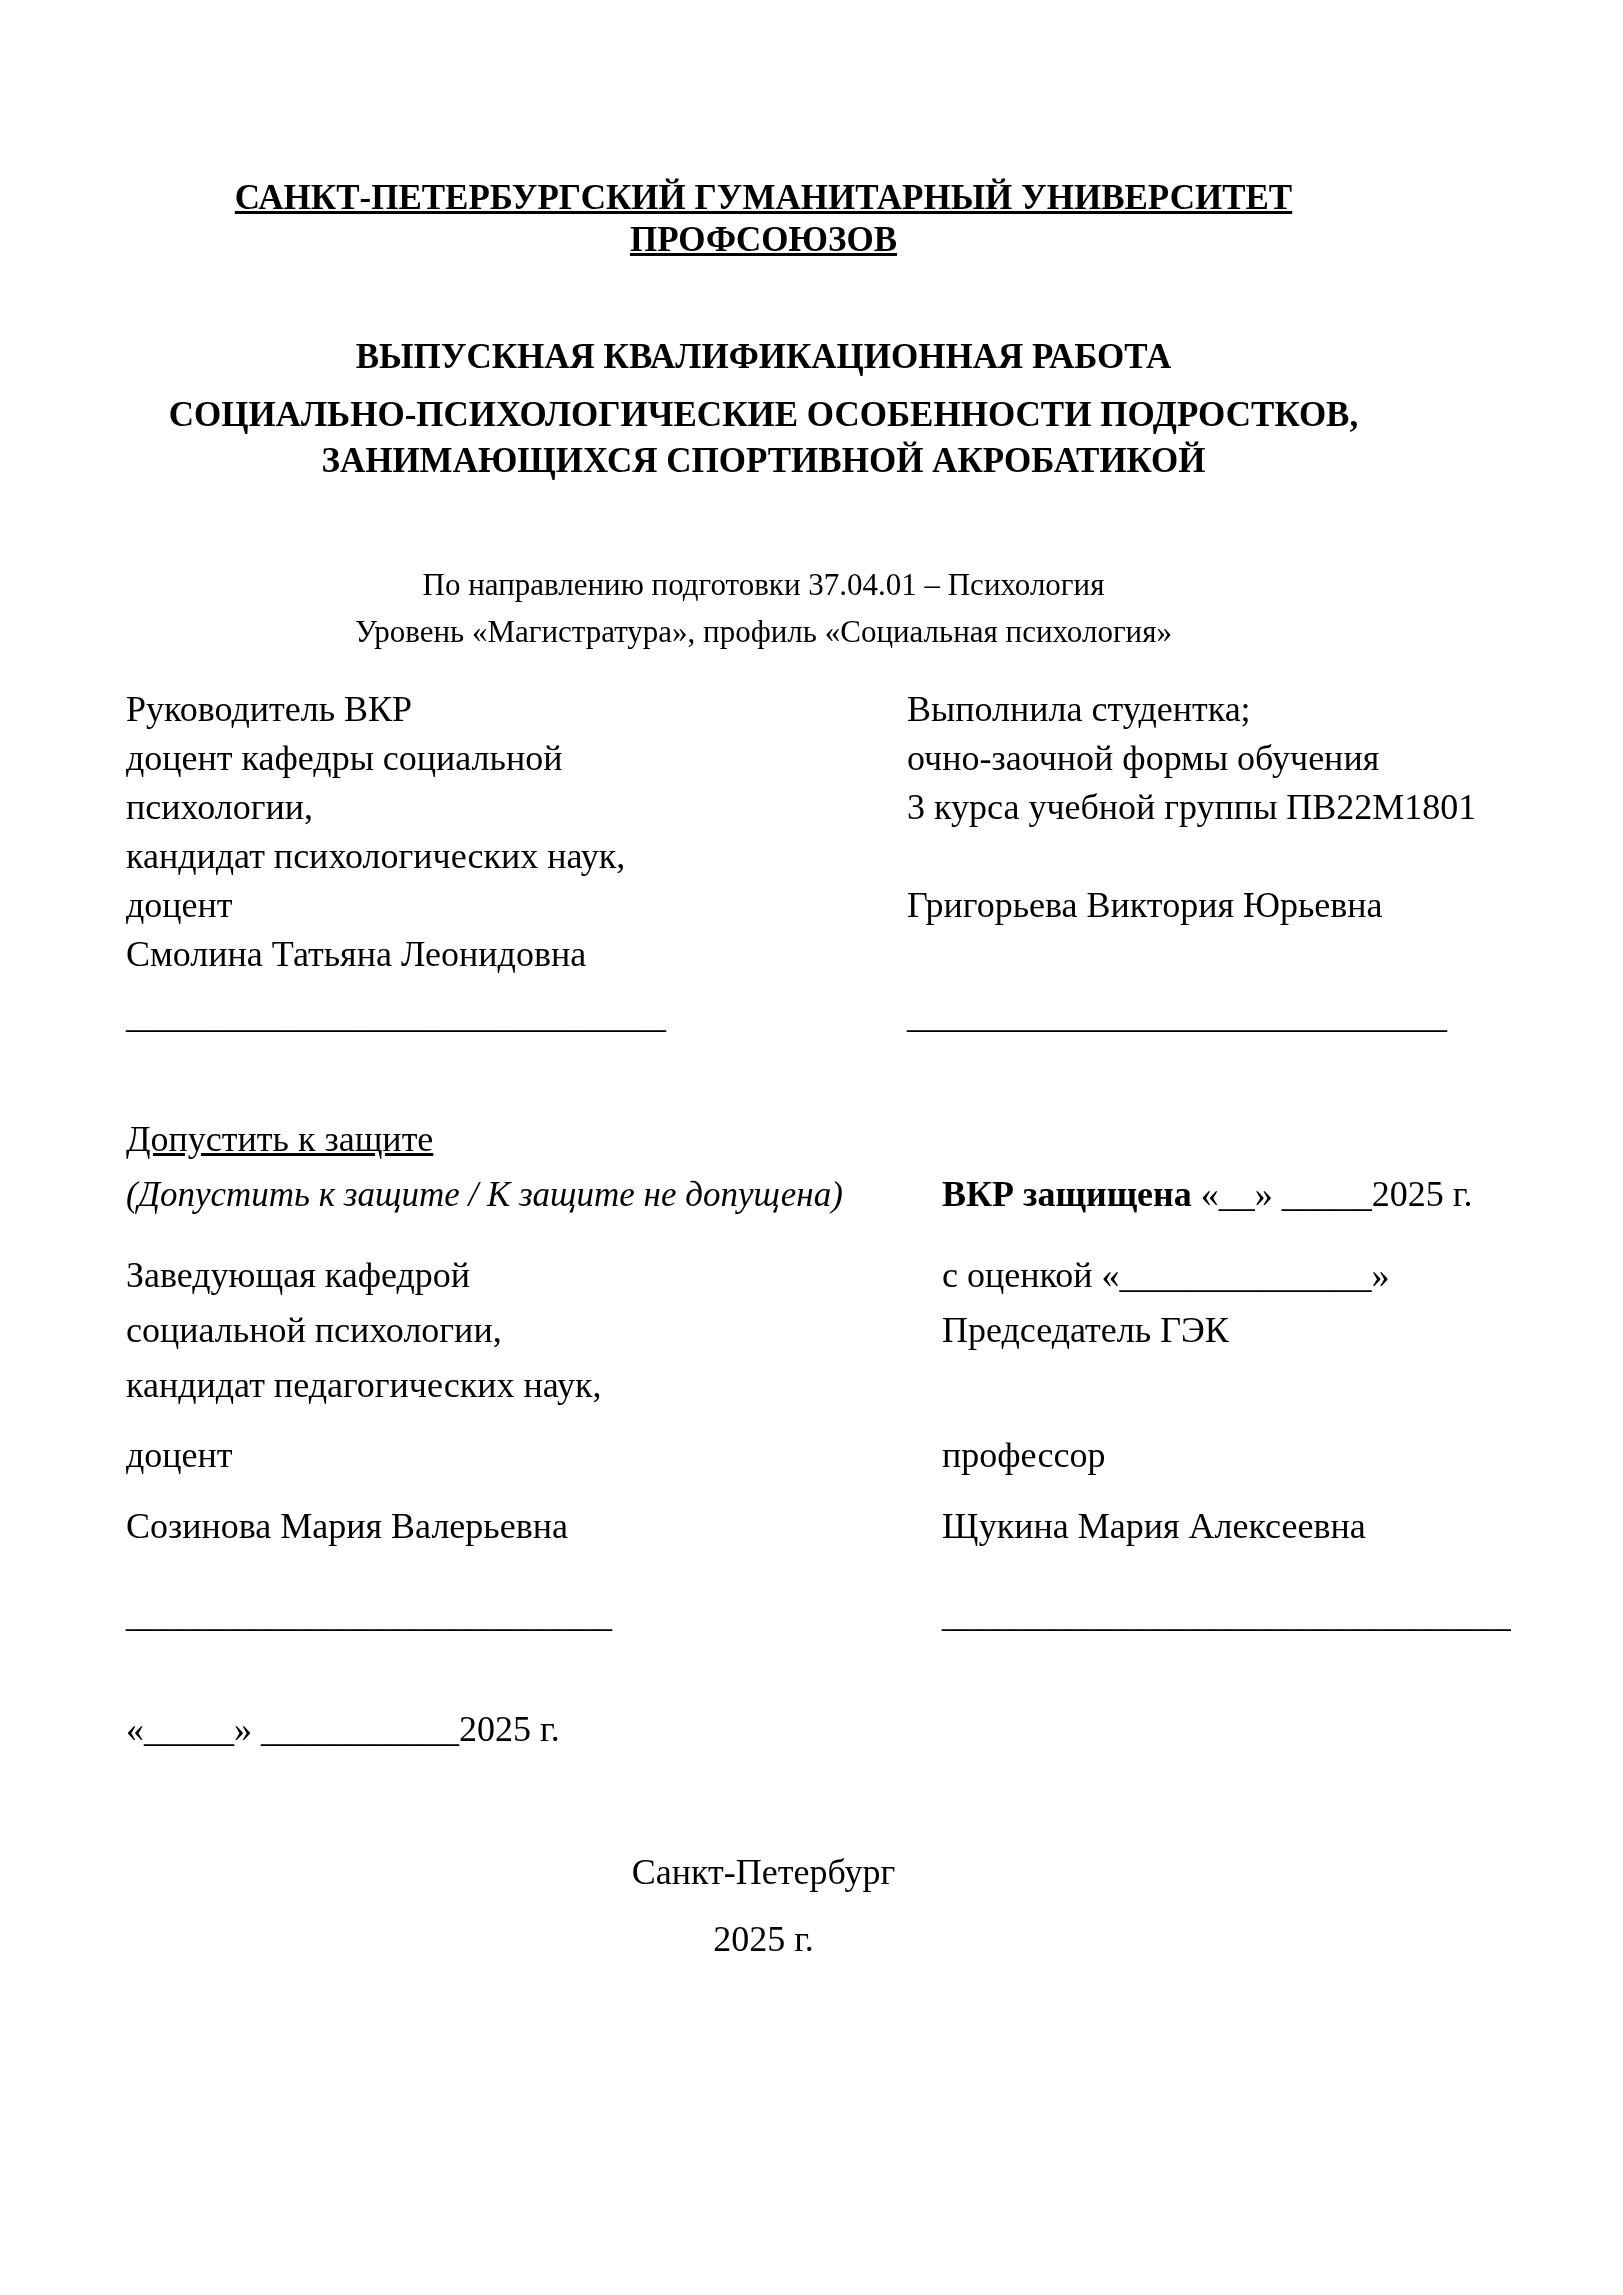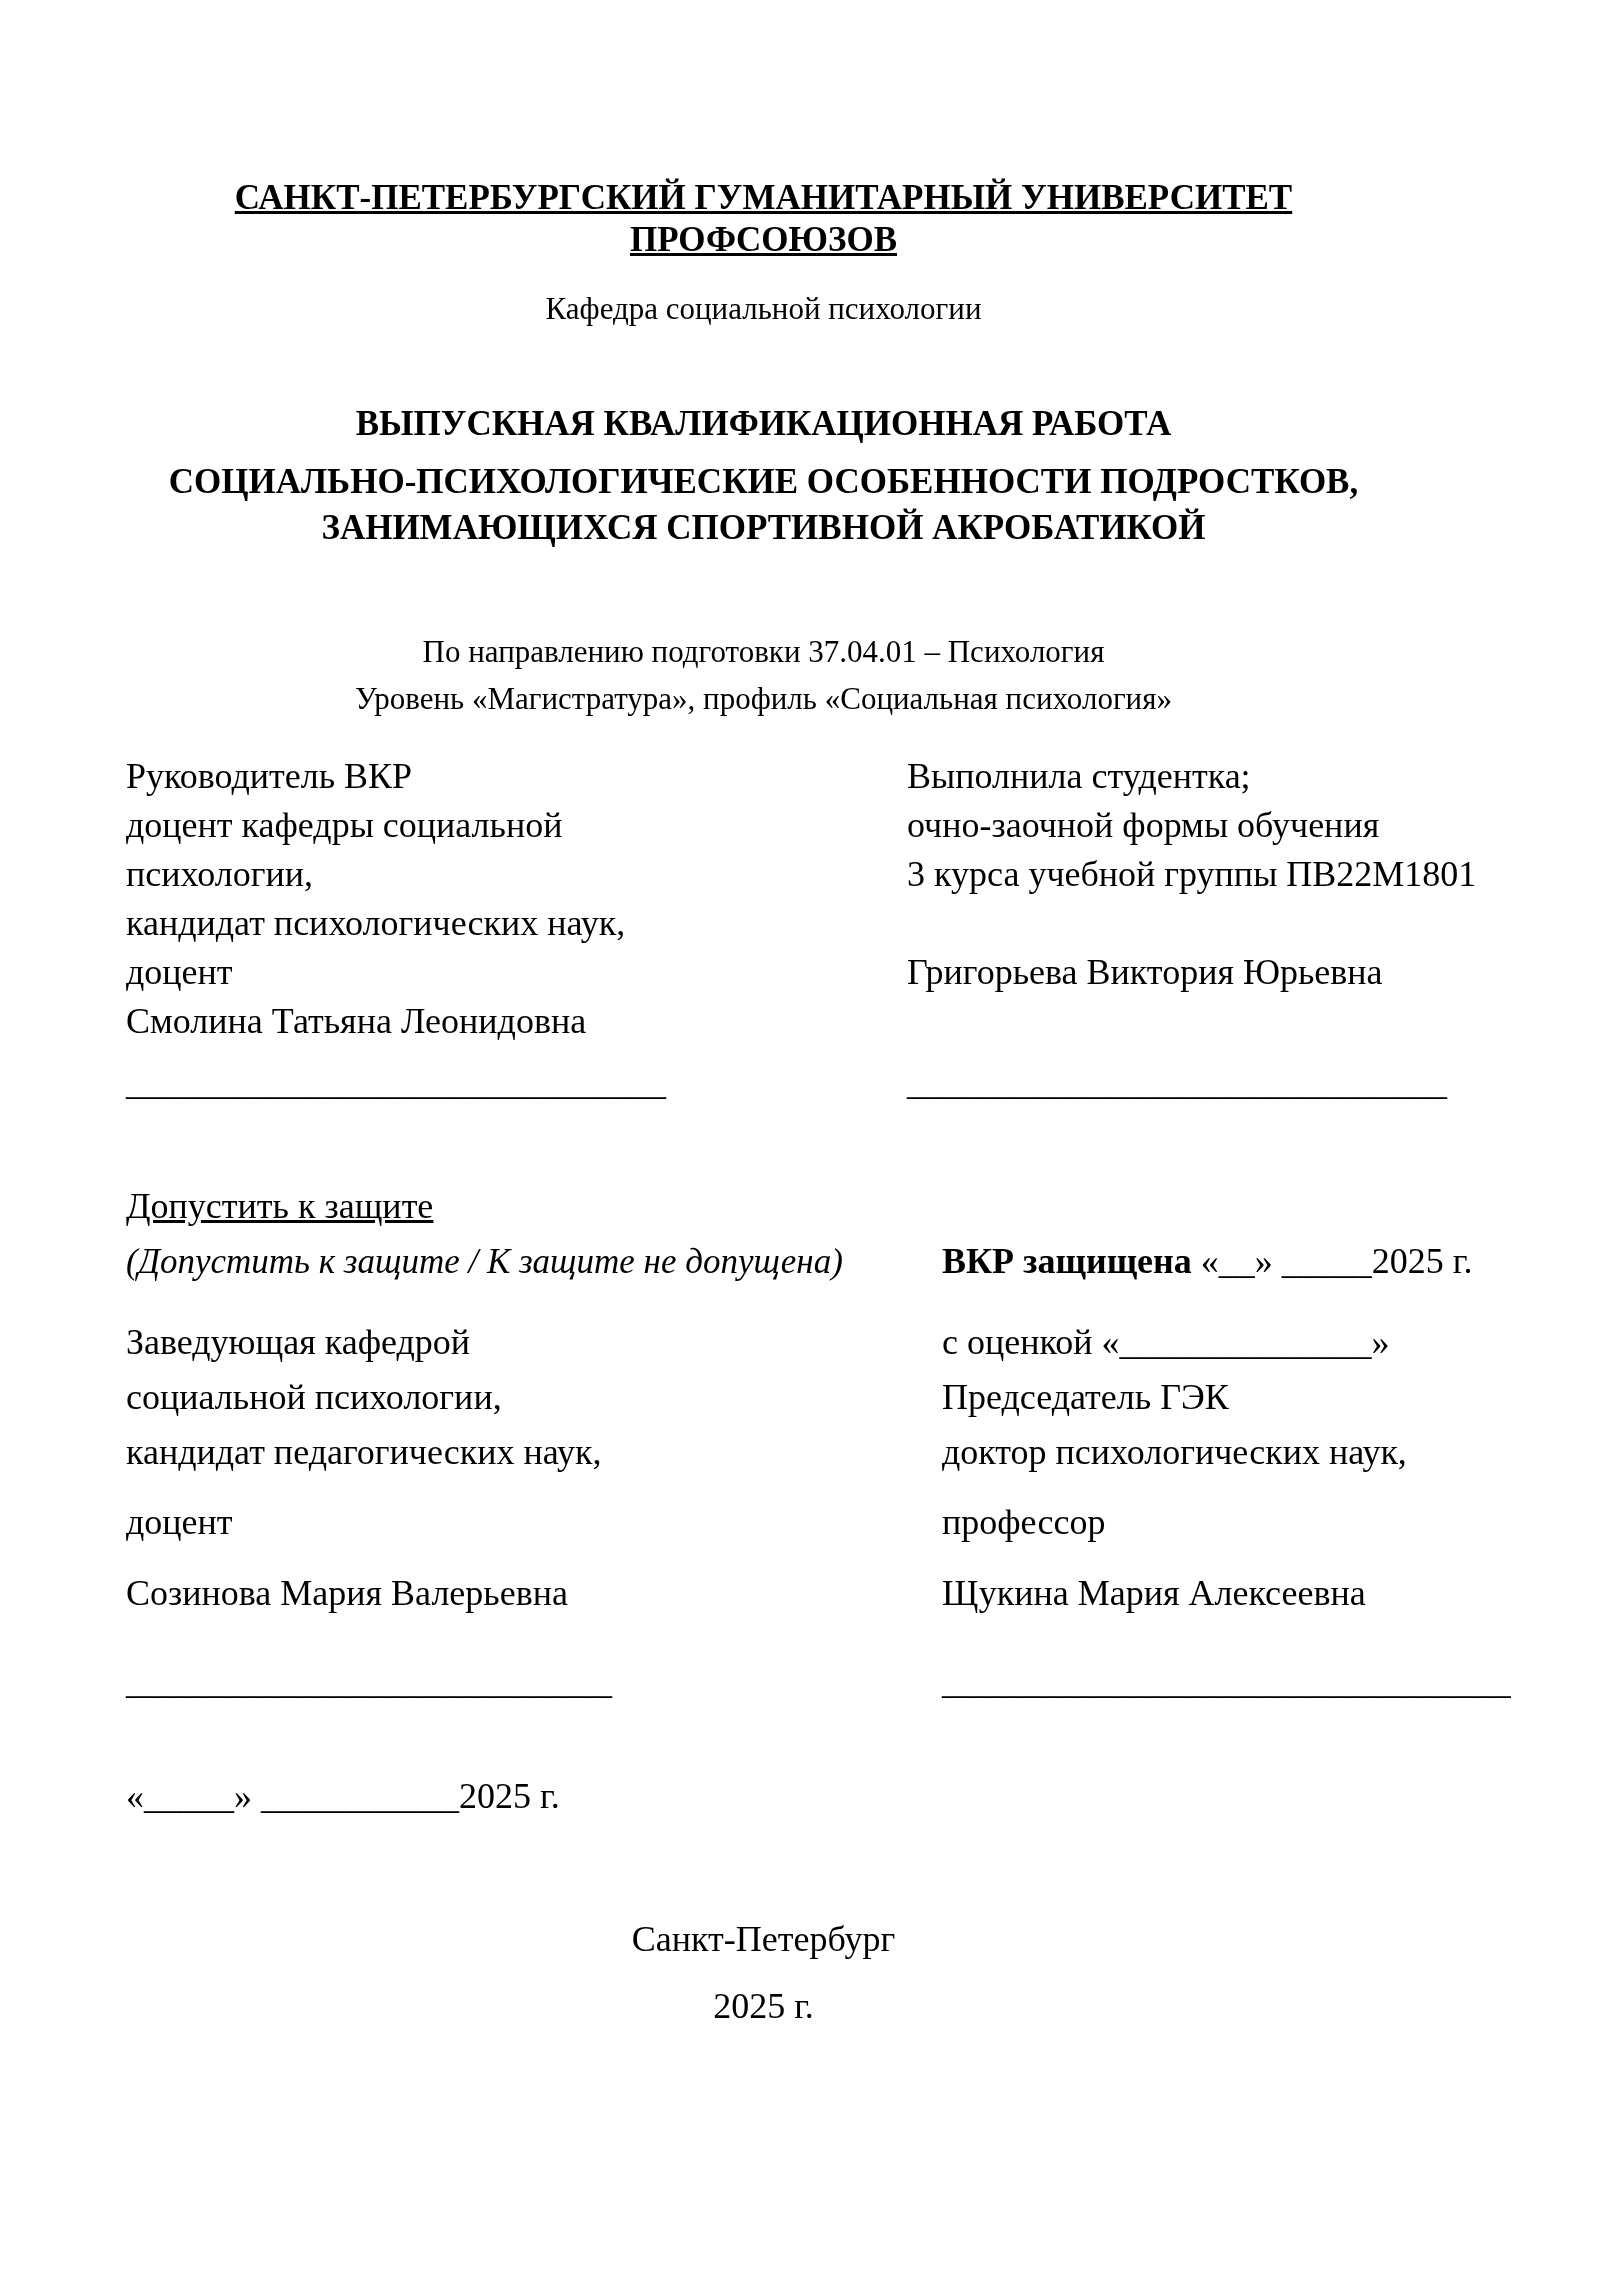--- a/index.html
+++ b/index.html
@@ -54,21 +54,20 @@
   .date-line { font-size: 36px; line-height: 55px; margin-top: 60px; }
   .city { font-size: 36px; line-height: 55px; margin-top: 88px; }
   .year { font-size: 36px; line-height: 55px; margin-top: 11.8px; }
 </style>
 </head>
 <body>
 
 <div class="page">
 
   <div class="center u-title">САНКТ-ПЕТЕРБУРГСКИЙ ГУМАНИТАРНЫЙ УНИВЕРСИТЕТ ПРОФСОЮЗОВ</div>
-  <div class="center department">Кафедра социальной психологии</div>
 
   <div class="center work-type">ВЫПУСКНАЯ КВАЛИФИКАЦИОННАЯ РАБОТА</div>
   <div class="center thesis-title">СОЦИАЛЬНО-ПСИХОЛОГИЧЕСКИЕ ОСОБЕННОСТИ ПОДРОСТКОВ, ЗАНИМАЮЩИХСЯ СПОРТИВНОЙ АКРОБАТИКОЙ</div>
 
   <div class="center direction">
     <div>По направлению подготовки 37.04.01 – Психология</div>
     <div>Уровень «Магистратура», профиль «Социальная психология»</div>
   </div>
 
   <div class="sec-a">
@@ -114,21 +113,20 @@
     <div class="row gap-note">
       <div>Заведующая кафедрой</div>
       <div>с оценкой «______________»</div>
     </div>
     <div class="row">
       <div>социальной психологии,</div>
       <div>Председатель ГЭК</div>
     </div>
     <div class="row">
       <div>кандидат педагогических наук,</div>
-      <div>доктор психологических наук,</div>
     </div>
     <div class="row gap-sm">
       <div>доцент</div>
       <div>профессор</div>
     </div>
     <div class="row gap-sm">
       <div>Созинова Мария Валерьевна</div>
       <div>Щукина Мария Алексеевна</div>
     </div>
     <div class="row sig-b">

